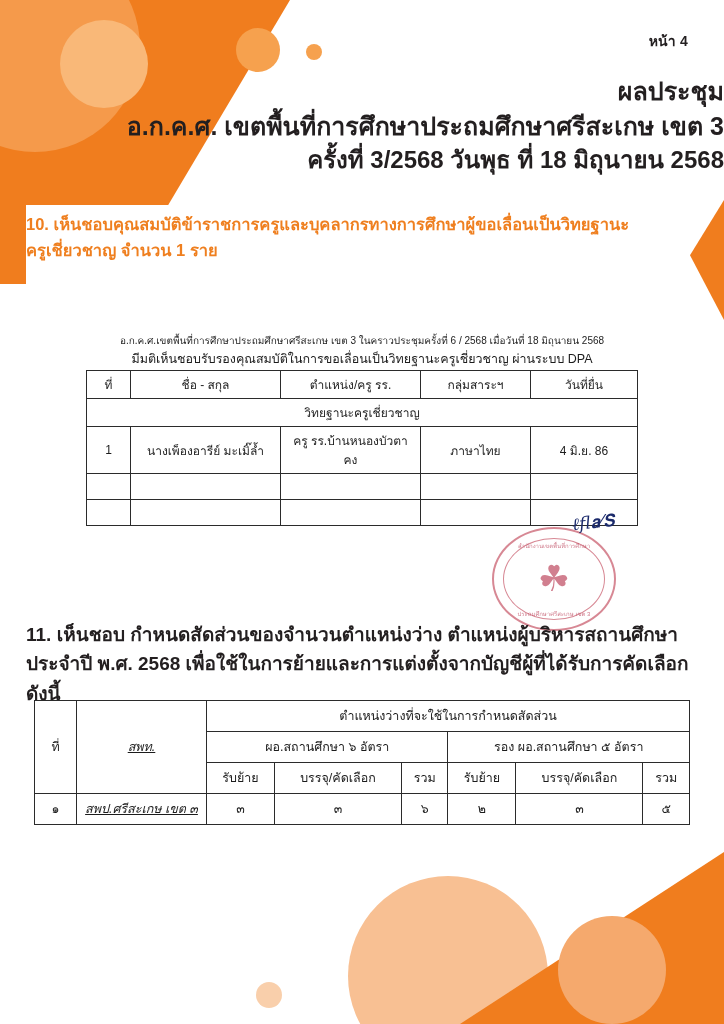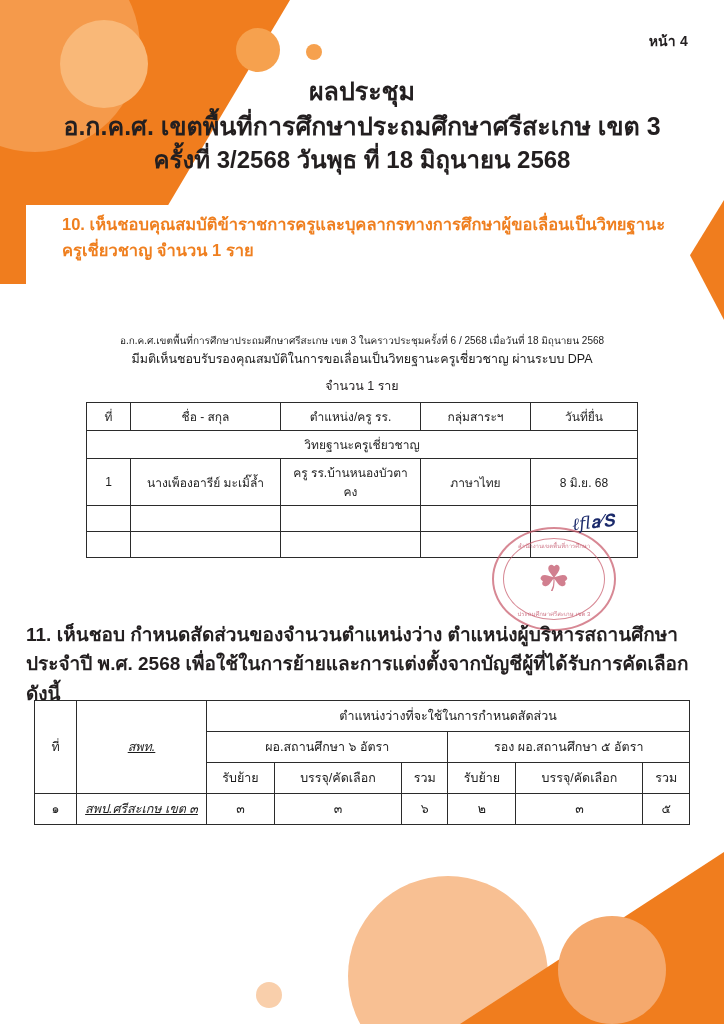--- a/index.html
+++ b/index.html
@@ -91,41 +91,41 @@
     position: absolute;
     top: 30px; right: 36px;
     font-size: 14px;
     font-weight: bold;
     color: #231f20;
     letter-spacing: 0.2px;
   }
   .doc-header {
     position: absolute;
     top: 74px; left: 0; right: 0;
-    text-align: center;
+    text-align: right;
   }
   .doc-header .line {
     font-weight: bold;
     color: #231f20;
     line-height: 1.38;
   }
   .doc-header .l1 { font-size: 25px; }
   .doc-header .l2 { font-size: 25px; }
   .doc-header .l3 { font-size: 24px; }
 
   
   .section-heading {
     position: absolute;
     left: 26px; right: 40px;
     color: #ef7f1f;
     font-weight: bold;
     font-size: 16.5px;
     line-height: 1.55;
   }
-  #heading-10 { top: 212px; padding-left: 36px; }
+  #heading-10 { top: 212px; }
   #heading-11 { top: 620px; color: #231f20; left: 26px; right: 34px; font-size: 19px; }
 
   
   .scan-block {
     position: absolute;
     top: 332px;
     left: 86px;
     width: 552px;
   }
   .scan-line {
@@ -263,42 +263,41 @@
 </div>
 
 <div class="section-heading" id="heading-10">
   <div>10. เห็นชอบคุณสมบัติข้าราชการครูและบุคลากรทางการศึกษาผู้ขอเลื่อนเป็นวิทยฐานะ</div>
   <div>ครูเชี่ยวชาญ จำนวน 1 ราย</div>
 </div>
 
 <div class="scan-block">
   <div class="scan-line">อ.ก.ค.ศ.เขตพื้นที่การศึกษาประถมศึกษาศรีสะเกษ เขต 3 ในคราวประชุมครั้งที่ 6 / 2568 เมื่อวันที่  18 มิถุนายน  2568</div>
   <div class="scan-line indent">มีมติเห็นชอบรับรองคุณสมบัติในการขอเลื่อนเป็นวิทยฐานะครูเชี่ยวชาญ ผ่านระบบ DPA</div>
-  <div class="scan-count">จำนวน 1 ราย</div>
 
   <table class="doc-table">
     <thead>
       <tr>
         <th style="width:44px">ที่</th>
         <th style="width:150px">ชื่อ - สกุล</th>
         <th style="width:140px">ตำแหน่ง/ครู รร.</th>
         <th style="width:110px">กลุ่มสาระฯ</th>
         <th>วันที่ยื่น</th>
       </tr>
     </thead>
     <tbody>
       <tr class="row-subhead">
         <td colspan="5">วิทยฐานะครูเชี่ยวชาญ</td>
       </tr>
       <tr>
         <td>1</td>
         <td class="left">นางเพ็องอารีย์ มะเมิ๊ล้ำ</td>
         <td class="left">ครู รร.บ้านหนองบัวตาคง</td>
         <td class="left">ภาษาไทย</td>
-        <td>8 มิ.ย. 68</td>
+        <td>4 มิ.ย. 86</td>
       </tr>
       <tr class="blank-row">
         <td></td>
         <td></td>
         <td></td>
         <td></td>
         <td></td>
       </tr>
       <tr class="blank-row">
         <td></td>

